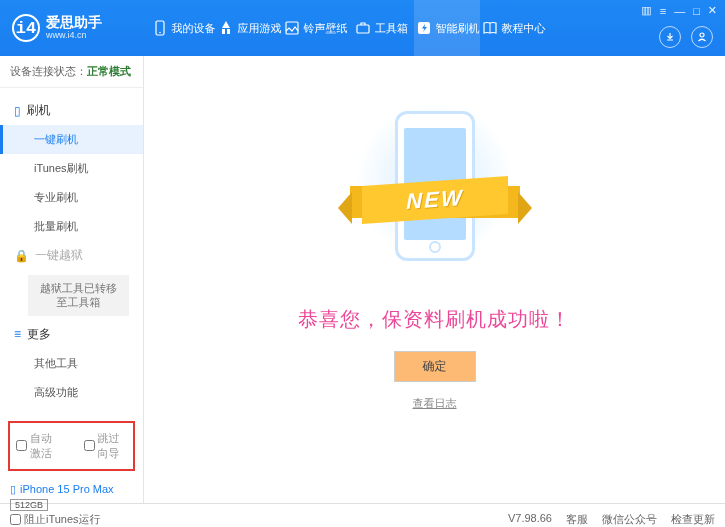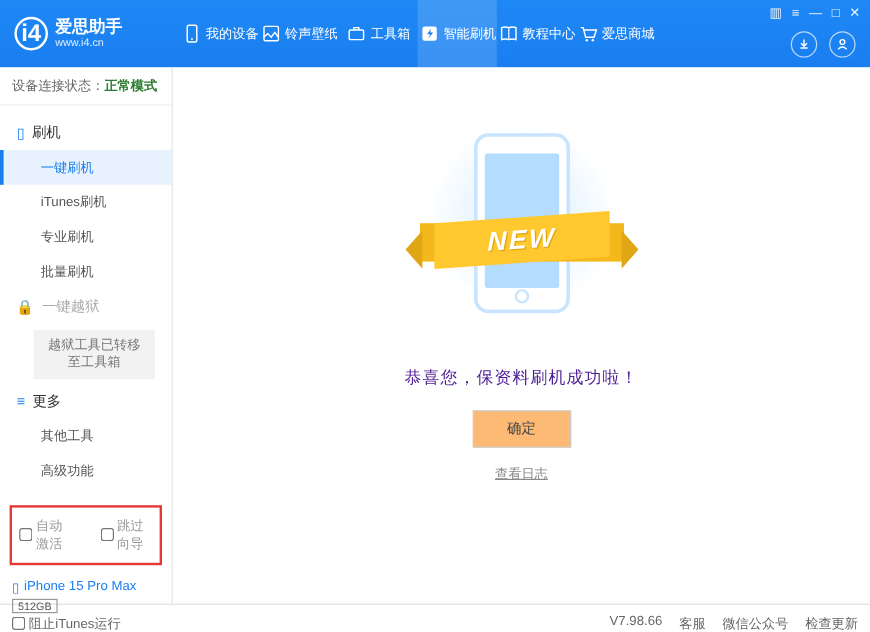--- a/index.html
+++ b/index.html
@@ -1,19 +1,19 @@
 <!DOCTYPE html>
 <html><head>
 <meta charset="utf-8">
 <style>
 * { margin: 0; padding: 0; box-sizing: border-box; font-family: "Microsoft YaHei", Arial, sans-serif; }
 body { width: 725px; height: 527px; background: #fff; overflow: hidden; font-size: 12px; }
 .header { height: 56px; background: linear-gradient(to bottom, #1e88f5, #1a7ef0); display: flex; align-items: center; color: #fff; position: relative; }
 .logo-area { display: flex; align-items: center; padding: 0 12px; width: 150px; }
-.logo-circle { width: 28px; height: 28px; border: 2px solid #fff; border-radius: 50%; display: flex; align-items: center; justify-content: center; font-weight: bold; font-size: 20px; margin-right: 6px; }
+.logo-circle { width: 28px; height: 28px; border: 2px solid #fff; border-radius: 50%; display: flex; align-items: center; justify-content: center; font-weight: bold; font-size: 17px; margin-right: 6px; font-family: Liberation Mono, monospace; }
 .logo-text { display: flex; flex-direction: column; }
 .logo-main { font-size: 14px; font-weight: bold; line-height: 1.1; }
 .logo-sub { font-size: 9px; opacity: 0.85; line-height: 1.1; }
 .nav { display: flex; height: 100%; }
 .nav-item { width: 66px; display: flex; flex-direction: row; align-items: center; justify-content: center; cursor: pointer; font-size: 11px; gap: 3px; }
 .nav-item.active { background: rgba(255,255,255,0.15); }
 .nav-icon { width: 18px; height: 18px; display: flex; align-items: center; justify-content: center; }
 .header-right { position: absolute; right: 8px; top: 4px; display: flex; gap: 8px; align-items: center; font-size: 10px; }
 .header-right-bottom { position: absolute; right: 12px; bottom: 8px; display: flex; gap: 10px; }
 .circle-btn { width: 22px; height: 22px; border: 1.5px solid rgba(255,255,255,0.7); border-radius: 50%; display: flex; align-items: center; justify-content: center; cursor: pointer; }
@@ -41,21 +41,21 @@
 .glow { position: absolute; width: 160px; height: 160px; background: radial-gradient(circle, #d4ecff 0%, rgba(212,236,255,0) 70%); left: 10px; top: 5px; border-radius: 50%; }
 .phone { position: absolute; width: 80px; height: 150px; background: #fff; border: 3px solid #c9e4ff; border-radius: 12px; left: 50px; top: 15px; }
 .phone::before { content: ""; position: absolute; top: 14px; left: 6px; right: 6px; bottom: 18px; background: #b3dcff; border-radius: 2px; }
 .phone::after { content: ""; position: absolute; bottom: 5px; left: 50%; width: 8px; height: 8px; border: 2px solid #c9e4ff; border-radius: 50%; transform: translateX(-50%); }
 .ribbon { position: absolute; top: 85px; left: 5px; right: 5px; height: 42px; }
 .ribbon-back { position: absolute; width: 100%; height: 32px; top: 5px; background: #f5b81c; }
 .ribbon-back::before, .ribbon-back::after { content: ""; position: absolute; top: 6px; border-top: 16px solid transparent; border-bottom: 16px solid transparent; }
 .ribbon-back::before { left: -12px; border-right: 14px solid #e0a615; }
 .ribbon-back::after { right: -12px; border-left: 14px solid #e0a615; }
 .ribbon-front { position: absolute; left: 12px; right: 12px; height: 38px; background: #ffc82e; transform: skewY(-4deg); display: flex; align-items: center; justify-content: center; color: #fff; font-weight: 900; font-size: 22px; letter-spacing: 2px; font-style: italic; text-shadow: 1px 1px 0 #e0a615; }
-.success-text { margin-top: 20px; font-size: 14px; color: #4c1d95; letter-spacing: 1px; }
+.success-text { margin-top: 20px; font-size: 20px; color: #ec4899; letter-spacing: 1px; }
 .ok-btn { margin-top: 18px; padding: 6px 28px; border: 1px solid #ccc; background: #fdba74; cursor: pointer; font-size: 12px; color: #444; }
 .log-link { margin-top: 14px; font-size: 11px; color: #888; cursor: pointer; text-decoration: underline; }
 .footer { height: 24px; border-top: 1px solid #e0e0e0; display: flex; align-items: flex-end; padding: 0 10px; font-size: 11px; color: #666; justify-content: space-between; }
 .footer-left { display: flex; align-items: center; gap: 4px; }
 .footer-right { display: flex; gap: 14px; }
 .footer-right span { cursor: pointer; }
 svg { display: block; }
 </style>
 </head>
 <body>
@@ -74,20 +74,28 @@
           <svg width="18" height="18" viewBox="0 0 18 18">
             <rect x="5" y="2" width="8" height="14" rx="1.5" fill="none" stroke="#fff" stroke-width="1.2"></rect>
             <circle cx="9" cy="13.5" r="0.8" fill="#fff"></circle>
           </svg>
         </span>
         <span>我的设备</span>
       </div>
     <div class="nav-item">
         <span class="nav-icon">
           <svg width="18" height="18" viewBox="0 0 18 18">
+            <path d="M9 2 L13 9 L5 9 Z M5 10 h3 v5 h-3 Z M10 10 h3 v5 h-3 Z" fill="#fff"></path>
+          </svg>
+        </span>
+        <span>应用游戏</span>
+      </div>
+    <div class="nav-item">
+        <span class="nav-icon">
+          <svg width="18" height="18" viewBox="0 0 18 18">
             <rect x="3" y="3" width="12" height="12" rx="1" fill="none" stroke="#fff" stroke-width="1.2"></rect>
             <path d="M3 12 l3-3 3 3 3-4 3 4" fill="none" stroke="#fff" stroke-width="1.2"></path>
           </svg>
         </span>
         <span>铃声壁纸</span>
       </div>
     <div class="nav-item">
         <span class="nav-icon">
           <svg width="18" height="18" viewBox="0 0 18 18">
             <rect x="3" y="6" width="12" height="8" rx="1" fill="none" stroke="#fff" stroke-width="1.2"></rect>
@@ -106,30 +114,20 @@
         <span>智能刷机</span>
       </div>
     <div class="nav-item">
         <span class="nav-icon">
           <svg width="18" height="18" viewBox="0 0 18 18">
             <path d="M3 4 Q6 3 9 4 Q12 3 15 4 V14 Q12 13 9 14 Q6 13 3 14 Z" fill="none" stroke="#fff" stroke-width="1.2"></path>
             <line x1="9" y1="4" x2="9" y2="14" stroke="#fff" stroke-width="1"></line>
           </svg>
         </span>
         <span>教程中心</span>
-      </div>
-    <div class="nav-item">
-        <span class="nav-icon">
-          <svg width="18" height="18" viewBox="0 0 18 18">
-            <path d="M3 4 h2 l2 8 h7 l2-6 H6" fill="none" stroke="#fff" stroke-width="1.2"></path>
-            <circle cx="8" cy="14.5" r="1" fill="#fff"></circle>
-            <circle cx="13" cy="14.5" r="1" fill="#fff"></circle>
-          </svg>
-        </span>
-        <span>爱思商城</span>
       </div>
   </div>
   <div class="header-right">
     <span class="win-btn">▥</span>
     <span class="win-btn">≡</span>
     <span class="win-btn">—</span>
     <span class="win-btn">□</span>
     <span class="win-btn">✕</span>
   </div>
   <div class="header-right-bottom">

